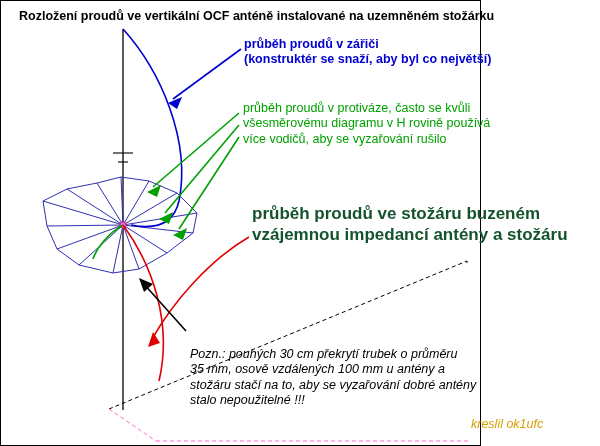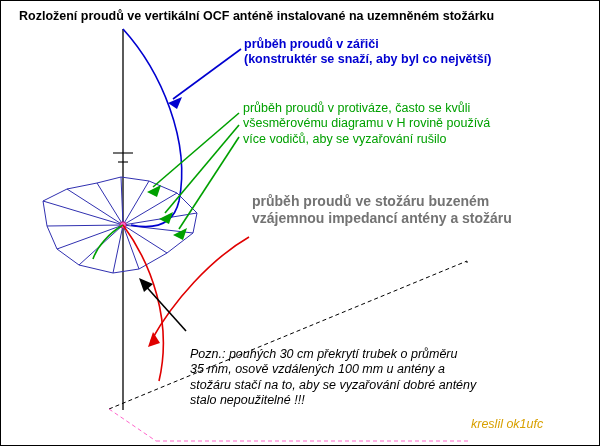--- a/index.html
+++ b/index.html
@@ -8,21 +8,21 @@
   }
   body {
     width: 600px;
     height: 446px;
     background: #ffffff;
     font-family: "Liberation Sans", sans-serif;
     overflow: hidden;
   }
   #root {
     position: relative;
-    width: 600px;
+    width: 481px;
     height: 446px;
     border: 1px solid #000000;
     box-sizing: border-box;
     background: #ffffff;
   }
   #diagram-svg {
     position: absolute;
     left: 0;
     top: 0;
     width: 600px;
@@ -49,24 +49,24 @@
   }
   #label-counterpoise {
     left: 242px;
     top: 100px;
     font-size: 12.5px;
     font-weight: normal;
     color: #00a000;
   }
   #label-mast {
     left: 251px;
-    top: 192px;
-    font-size: 14px;
+    top: 203px;
+    font-size: 17px;
     font-weight: bold;
-    color: #737373;
+    color: #14532d;
   }
   #note {
     left: 189px;
     top: 346px;
     font-size: 12.5px;
     font-style: italic;
     font-weight: normal;
     color: #000000;
   }
   #signature {

